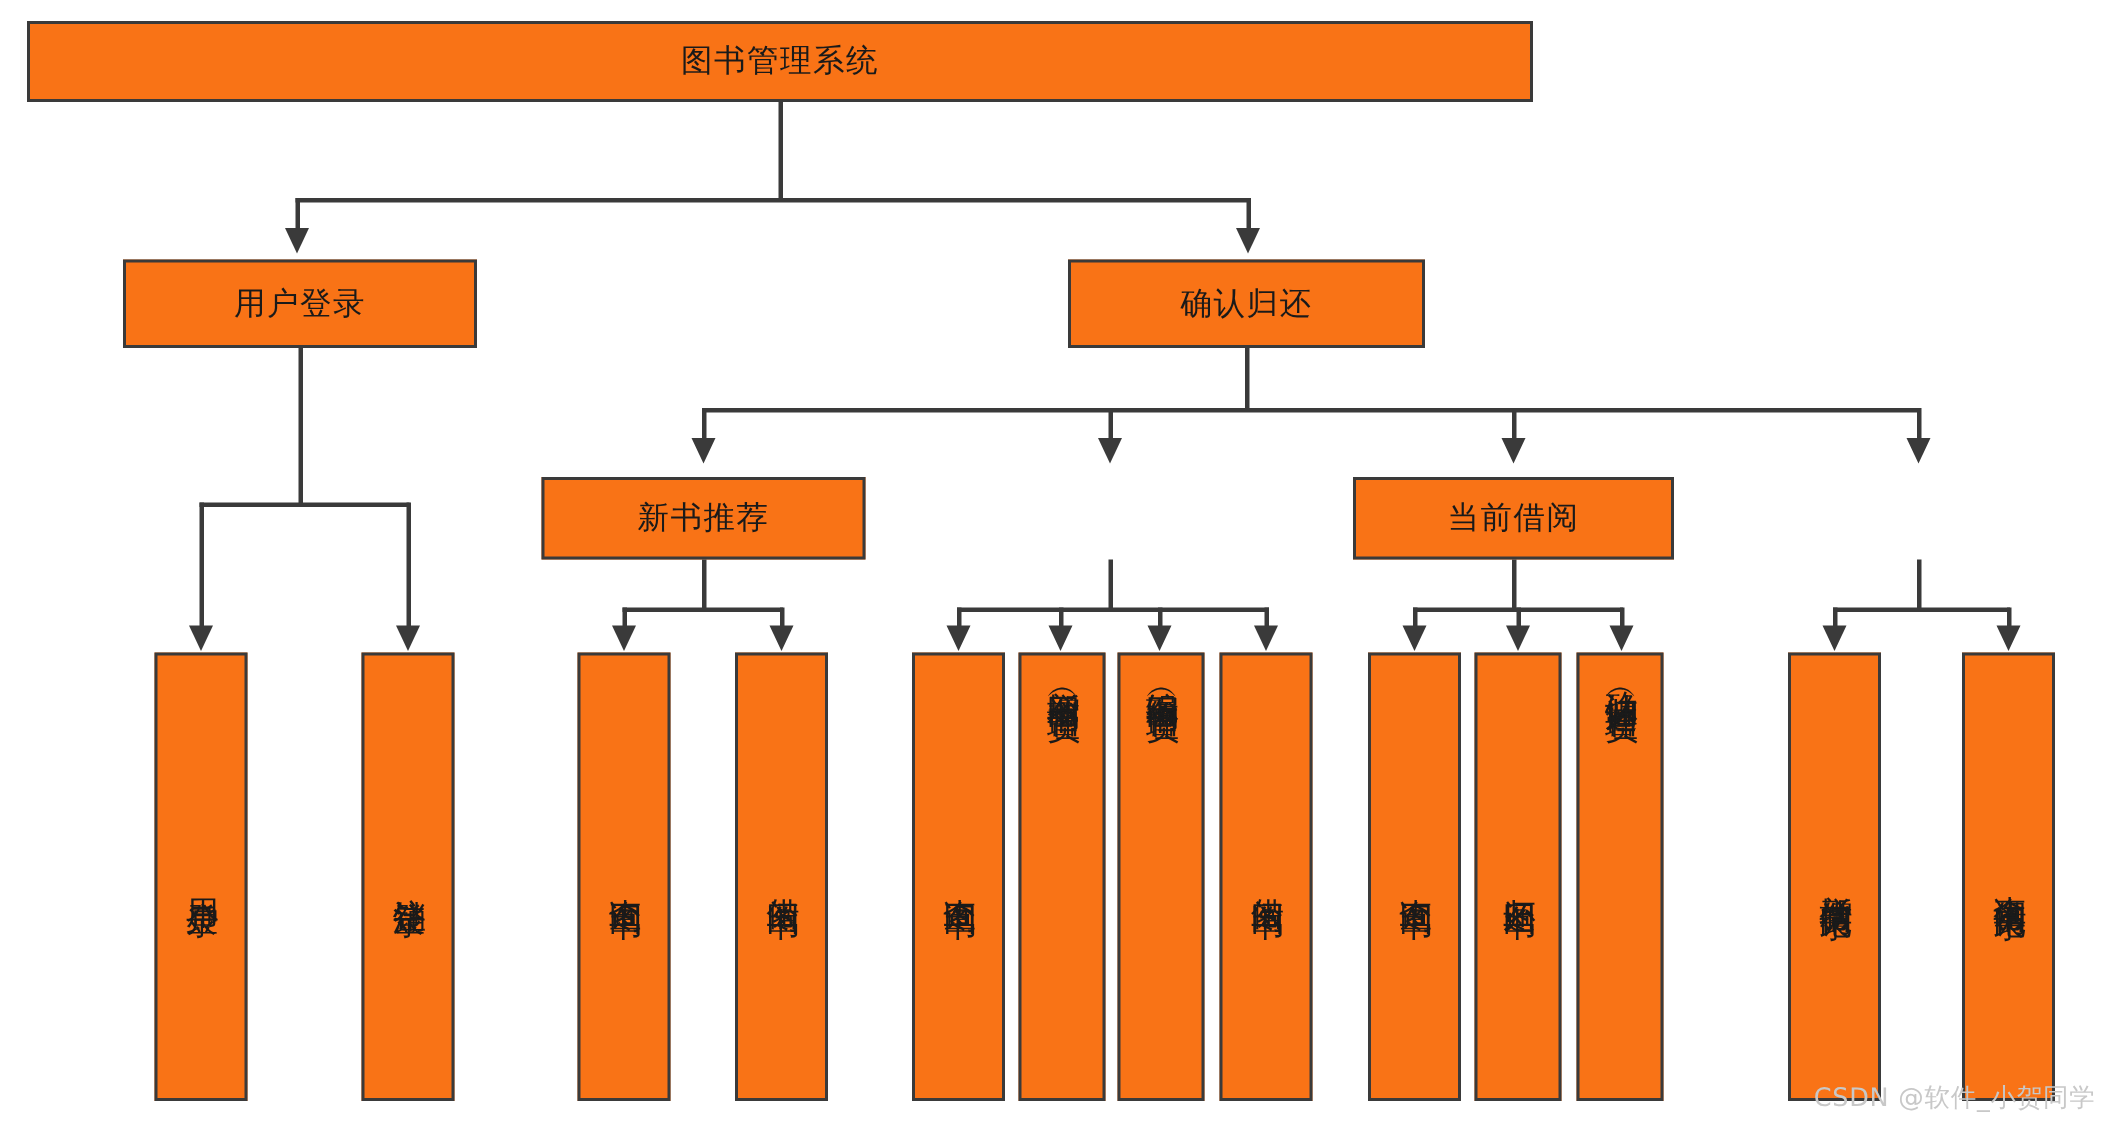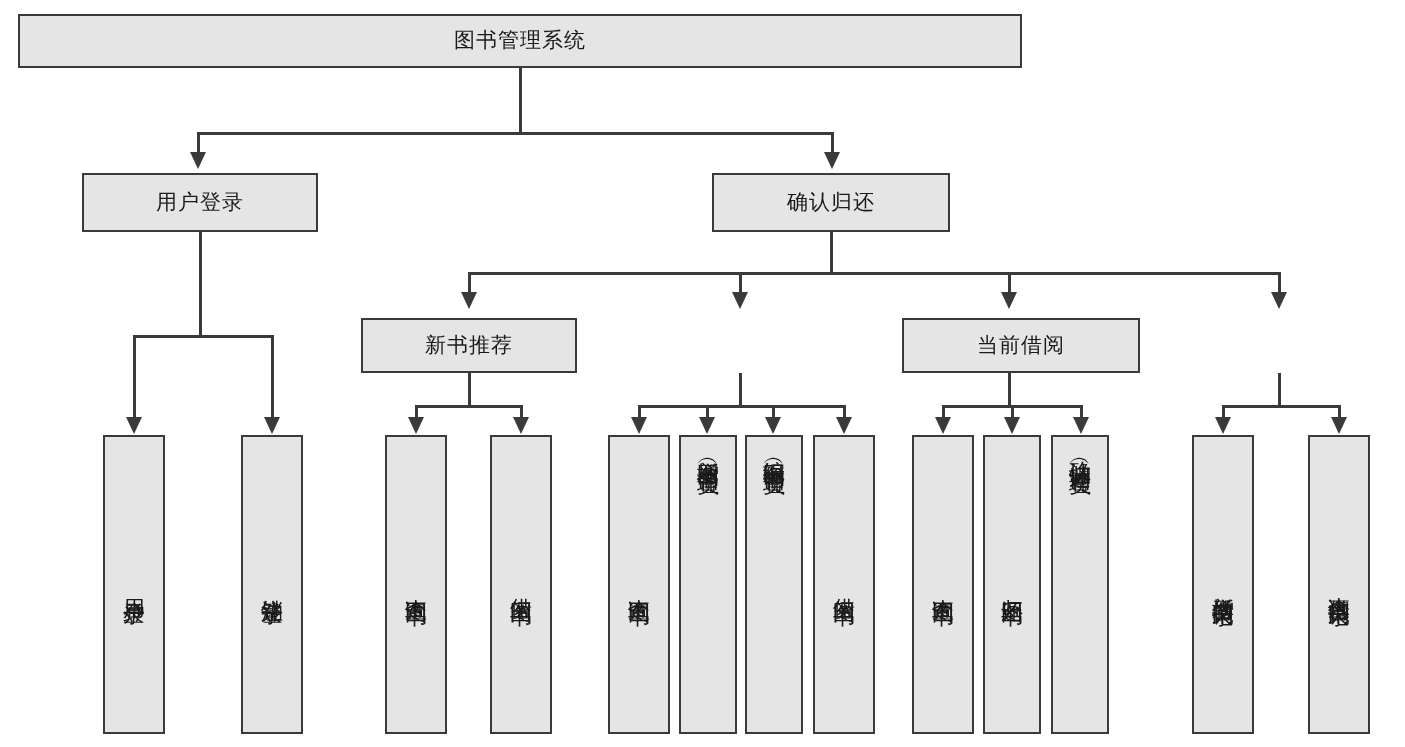--- a/index.html
+++ b/index.html
@@ -13,21 +13,21 @@
   #canvas {
     position: relative;
     width: 1405px;
     height: 747px;
     background: #ffffff;
     overflow: hidden;
   }
   .node {
     position: absolute;
     box-sizing: border-box;
-    background: #e5e5e5;
+    background: #f97316;
     border: 2.5px solid #3a3a3a;
     display: flex;
     align-items: center;
     justify-content: center;
     color: #1a1a1a;
   }
   .node.horiz {
     font-size: 21px;
     letter-spacing: 1px;
     line-height: 1.2;
@@ -116,21 +116,21 @@
   <div class="edge v" style="left:739px; top:272px; height:22px;"></div>
   <div class="arrow" style="left:732px; top:292px;"></div>
   <div class="edge v" style="left:1008px; top:272px; height:22px;"></div>
   <div class="arrow" style="left:1001px; top:292px;"></div>
   <div class="edge v" style="left:1278px; top:272px; height:22px;"></div>
   <div class="arrow" style="left:1271px; top:292px;"></div>
 
   <div class="node horiz" style="left:361px; top:318px; width:216px; height:55px;">
     <span class="node-label">新书推荐</span>
   </div>
-  <div class="node horiz" style="left:902px; top:318px; width:238px; height:55px;">
+  <div class="node horiz" style="left:902px; top:318px; width:214px; height:55px;">
     <span class="node-label">当前借阅</span>
   </div>
 
   <div class="edge v" style="left:468px; top:373px; height:34px;"></div>
   <div class="edge h" style="left:415px; top:405px; width:107px;"></div>
   <div class="edge v" style="left:415px; top:405px; height:14px;"></div>
   <div class="arrow" style="left:408px; top:417px;"></div>
   <div class="edge v" style="left:520px; top:405px; height:14px;"></div>
   <div class="arrow" style="left:513px; top:417px;"></div>
 
@@ -198,14 +198,15 @@
     <span class="node-label">确认归还（管理员）</span>
   </div>
 
   <div class="node vert" style="left:1192px; top:435px; width:62px; height:299px;">
     <span class="node-label">新增借阅记录</span>
   </div>
   <div class="node vert" style="left:1308px; top:435px; width:62px; height:299px;">
     <span class="node-label">查询借阅记录</span>
   </div>
 
+  <div class="watermark">CSDN @软件_小贺同学</div>
 
 </div>
 
 </body></html>

